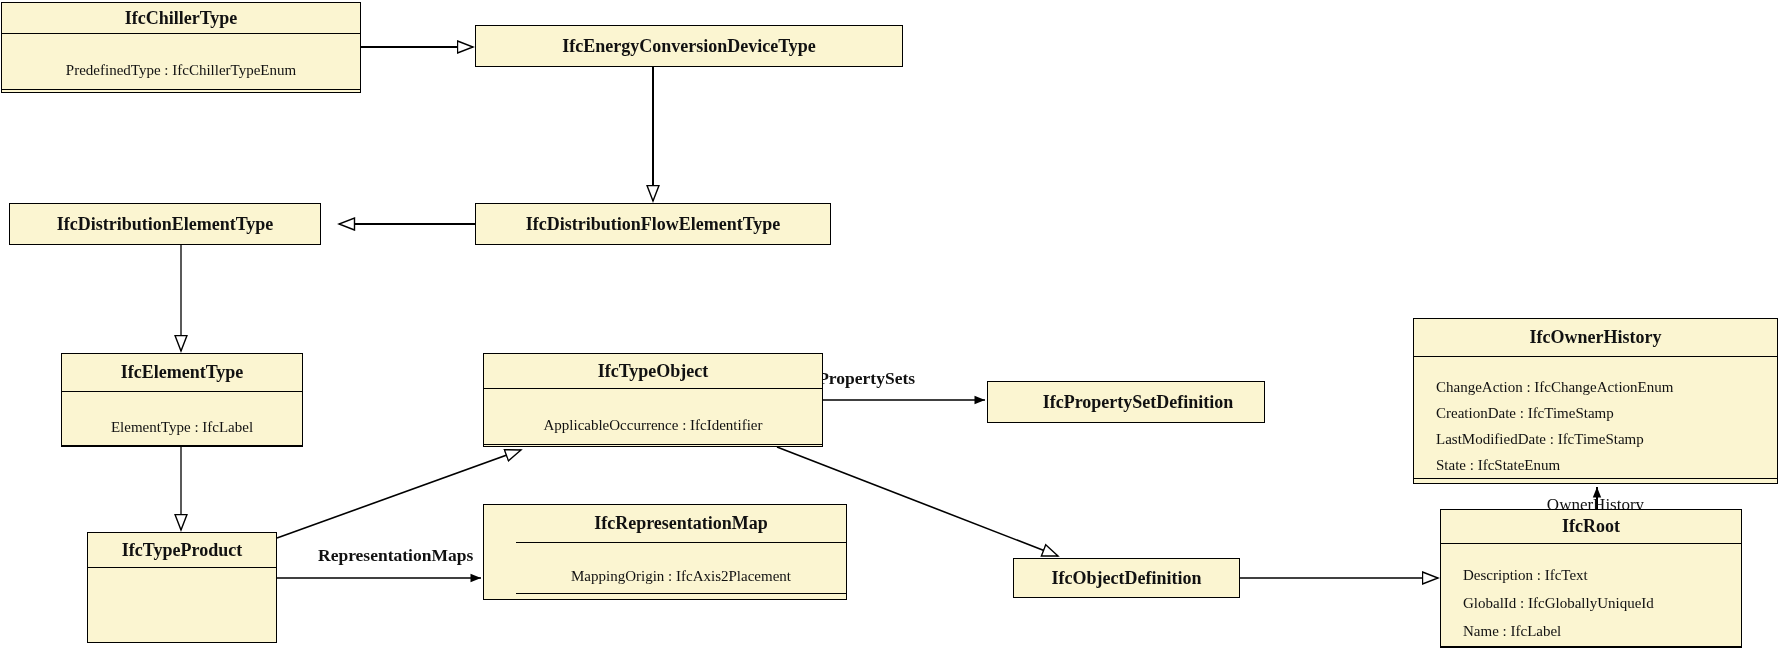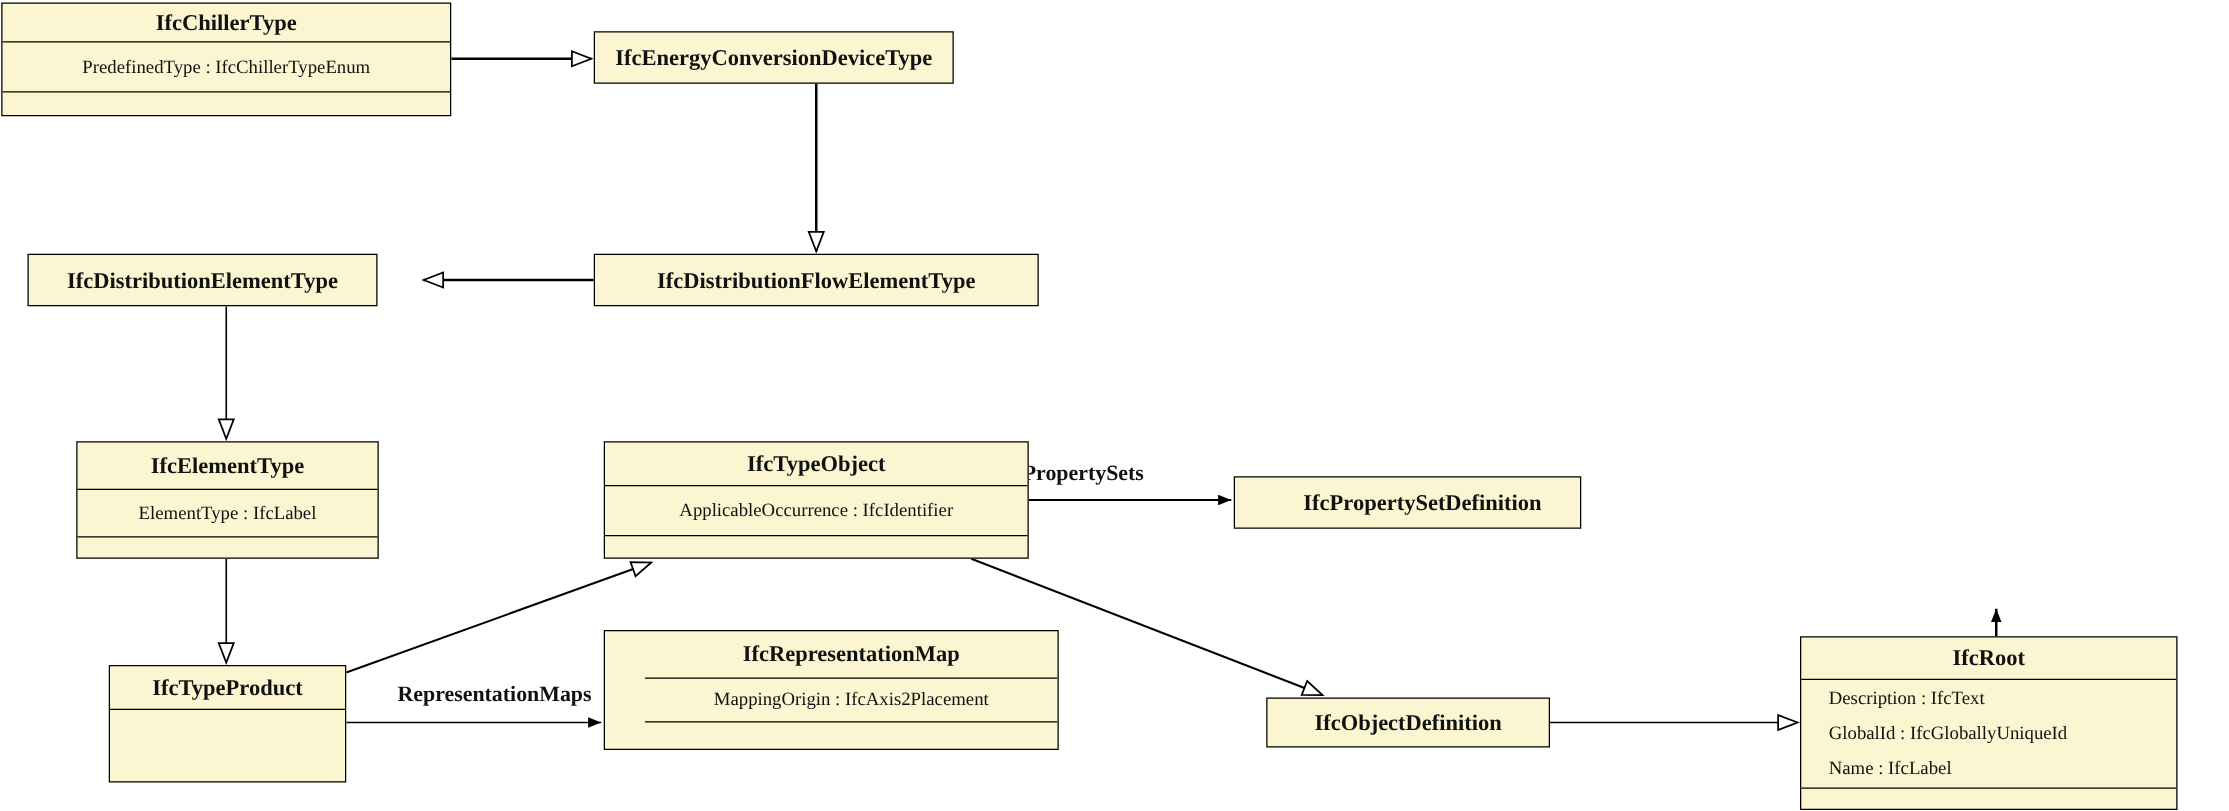--- a/index.html
+++ b/index.html
@@ -12,20 +12,21 @@
     overflow:hidden;
   }
   svg.edges{position:absolute;left:0;top:0;width:1783px;height:649px;}
   .uml-class{
     position:absolute;
     box-sizing:border-box;
     background:#FBF5D1;
     border:1.4px solid #000;
     display:flex;
     flex-direction:column;
+    gap:16px;
   }
   .uml-title{
     box-sizing:border-box;
     display:flex;align-items:center;justify-content:center;
     font-weight:bold;font-size:18px;
     border-bottom:1.2px solid #000;
     flex:0 0 auto;
   }
   .uml-class.single .uml-title{border-bottom:none;flex:1 1 auto;}
   .uml-attrs{
@@ -83,25 +84,25 @@
   <div class="edge-label" style="left:318px;top:545px;width:200px;">RepresentationMaps</div>
 
   <div class="uml-class" style="left:1px;top:2px;width:360px;height:91px;">
     <div class="uml-title" style="height:31px;">IfcChillerType</div>
     <div class="uml-attrs centered" style="height:40px;">
       <div>PredefinedType : IfcChillerTypeEnum</div>
     </div>
     <div class="uml-footer" style="flex:1 1 auto;"></div>
   </div>
 
-  <div class="uml-class single" style="left:475px;top:25px;width:288px;height:42px;">
+  <div class="uml-class single" style="left:475px;top:25px;width:428px;height:42px;">
     <div class="uml-title">IfcEnergyConversionDeviceType</div>
   </div>
 
-  <div class="uml-class single" style="left:22px;top:203px;width:280px;height:42px;">
+  <div class="uml-class single" style="left:9px;top:203px;width:312px;height:42px;">
     <div class="uml-title">IfcDistributionElementType</div>
   </div>
 
   <div class="uml-class" style="left:61px;top:353px;width:242px;height:94px;">
     <div class="uml-title" style="height:38px;">IfcElementType</div>
     <div class="uml-attrs centered" style="height:38px;">
       <div>ElementType : IfcLabel</div>
     </div>
     <div class="uml-footer" style="flex:1 1 auto;"></div>
   </div>
@@ -115,22 +116,32 @@
     <div class="uml-attrs centered" style="height:40px;">
       <div>ApplicableOccurrence : IfcIdentifier</div>
     </div>
     <div class="uml-footer" style="flex:1 1 auto;"></div>
   </div>
 
   <div class="uml-class single" style="left:987px;top:381px;width:278px;height:42px;padding-left:24px;">
     <div class="uml-title">IfcPropertySetDefinition</div>
   </div>
 
+  <div class="uml-class" style="left:1413px;top:318px;width:365px;height:166px;">
+    <div class="uml-title" style="height:38px;">IfcOwnerHistory</div>
+    <div class="uml-attrs lefted" style="height:106px;">
+      <div>ChangeAction : IfcChangeActionEnum</div>
+      <div>CreationDate : IfcTimeStamp</div>
+      <div>LastModifiedDate : IfcTimeStamp</div>
+      <div>State : IfcStateEnum</div>
+    </div>
+    <div class="uml-footer" style="flex:1 1 auto;">OwnerHistory</div>
+  </div>
 
-  <div class="uml-class" style="left:87px;top:532px;width:190px;height:94px;">
+  <div class="uml-class" style="left:87px;top:532px;width:190px;height:111px;">
     <div class="uml-title" style="height:35px;">IfcTypeProduct</div>
     <div class="uml-footer" style="flex:1 1 auto;"></div>
   </div>
 
   <div class="uml-class" style="left:483px;top:504px;width:364px;height:96px;padding-left:32px;">
     <div class="uml-title" style="height:38px;">IfcRepresentationMap</div>
     <div class="uml-attrs centered" style="height:35px;">
       <div>MappingOrigin : IfcAxis2Placement</div>
     </div>
     <div class="uml-footer" style="flex:1 1 auto;"></div>

